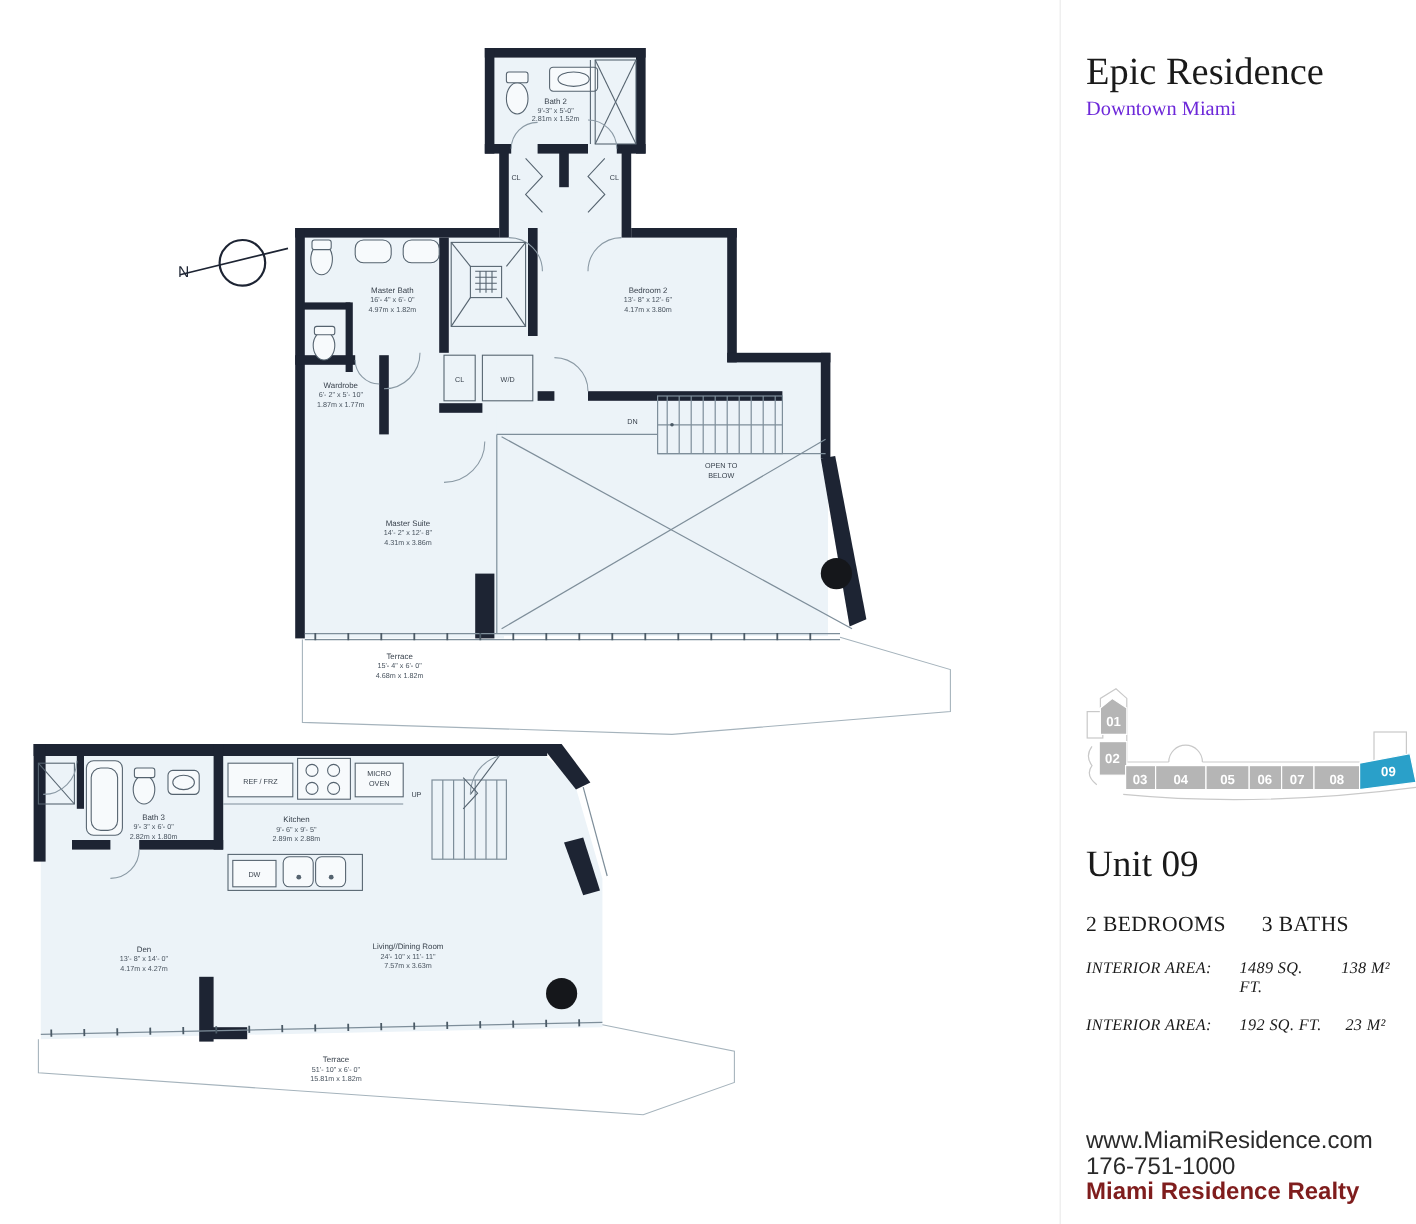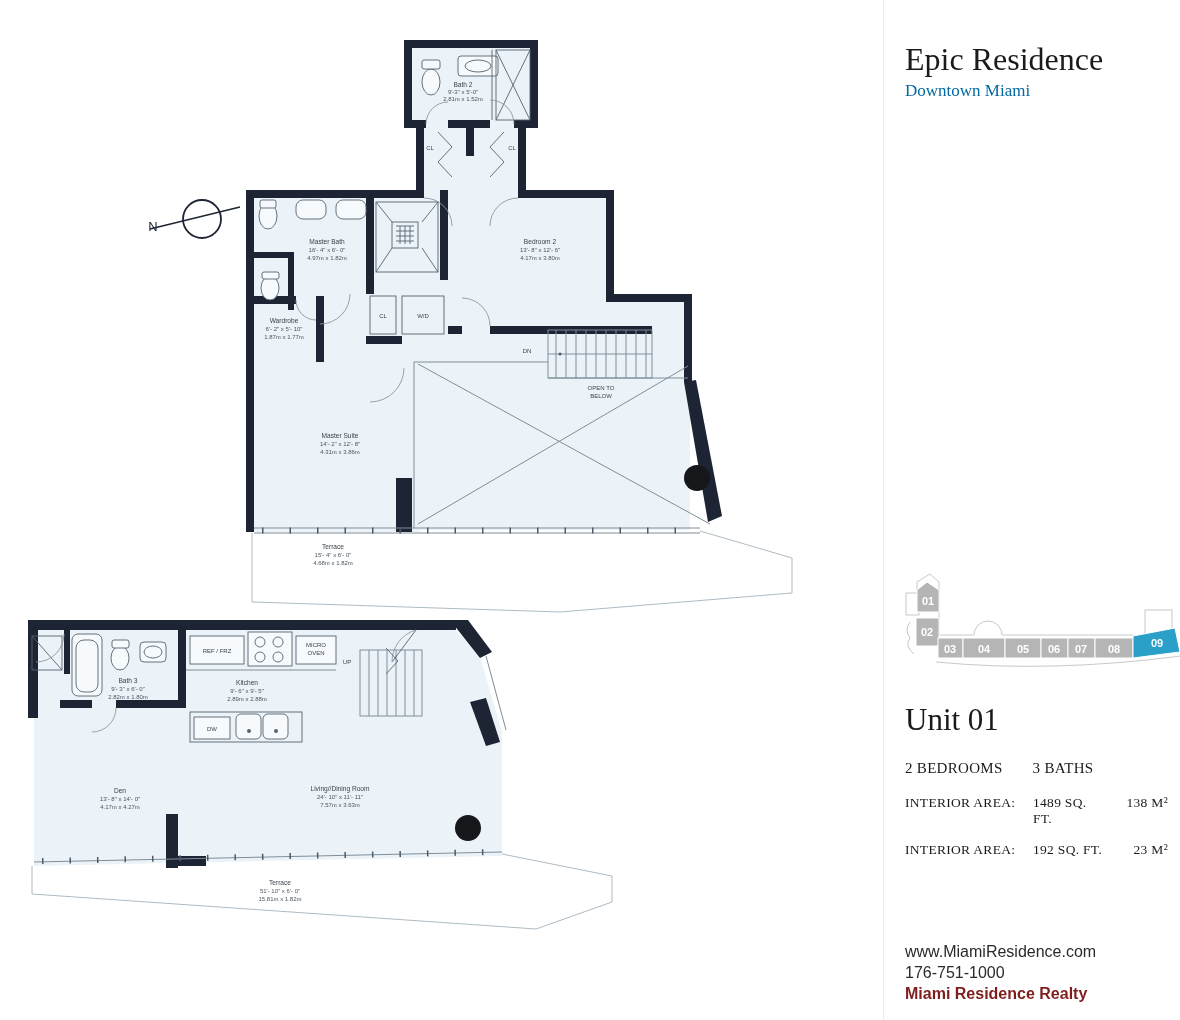--- a/index.html
+++ b/index.html
@@ -26,31 +26,31 @@
   
   .kp-out{fill:none;stroke:#c9c9c9;stroke-width:1;}
   .kp-unit{stroke:#ffffff;stroke-width:1;}
   .kp-num{font-family:"Liberation Sans",sans-serif;font-size:11px;font-weight:bold;
           fill:#ffffff;text-anchor:middle;}
 
   
   .sidebar{position:absolute;left:905px;top:0;width:268px;height:100%;}
   .brand{position:absolute;top:42px;left:0;}
   .brand-title{font-family:"Liberation Serif",serif;font-size:32px;color:#1a1a1a;line-height:1.1;}
-  .brand-sub{font-family:"Liberation Serif",serif;font-size:17px;color:#0369a1;margin-top:4px;}
+  .brand-sub{font-family:"Liberation Serif",serif;font-size:17px;color:#6d28d9;margin-top:4px;}
   .keyplan-wrap{position:absolute;top:572px;left:-5px;}
   .unitinfo{position:absolute;top:702px;left:0;width:268px;font-family:"Liberation Serif",serif;color:#1a1a1a;}
   .unit-title{font-size:31px;margin:0 0 22px 0;font-weight:normal;}
-  .spec-row{display:flex;font-size:13.5px;letter-spacing:0.3px;margin-bottom:15px;}
+  .spec-row{display:flex;font-size:13.5px;letter-spacing:0.3px;margin-bottom:15px;font-style:italic;}
   .spec-label{width:128px;}
   .spec-imp{width:75px;}
-  .spec-met{width:60px;text-align:right;}
-  .bb-row{font-size:15px;letter-spacing:0.3px;margin-bottom:18px;}
+  .spec-met{width:60px;text-align:center;}
+  .bb-row{font-size:18px;letter-spacing:0.3px;margin-bottom:18px;}
   .bb-row span + span{margin-left:30px;}
-  .footer{position:absolute;top:941px;left:0;font-size:16px;color:#2a2a2a;line-height:21px;}
+  .footer{position:absolute;top:941px;left:0;font-size:20px;color:#2a2a2a;line-height:21px;}
   .footer .company{font-weight:bold;color:#7f1d1d;}
 </style>
 </head>
 <body>
 
 <div class="page">
   <div class="divider"></div>
 
   <svg width="900" height="1020" viewBox="0 0 900 1020">
 
@@ -343,21 +343,21 @@
           <text class="kp-num" x="123" y="81">05</text>
           <text class="kp-num" x="154" y="81">06</text>
           <text class="kp-num" x="181" y="81">07</text>
           <text class="kp-num" x="214" y="81">08</text>
           <text class="kp-num" x="257" y="75">09</text>
         </g>
       </svg>
     </div>
 
     <div class="unitinfo">
-      <h2 class="unit-title">Unit 01</h2>
+      <h2 class="unit-title">Unit 09</h2>
       <div class="bb-row">
         <span>2 BEDROOMS</span><span>3 BATHS</span>
       </div>
       <div class="spec-row">
         <span class="spec-label">INTERIOR AREA:</span>
         <span class="spec-imp">1489 SQ. FT.</span>
         <span class="spec-met">138 M²</span>
       </div>
       <div class="spec-row">
         <span class="spec-label">INTERIOR AREA:</span>

